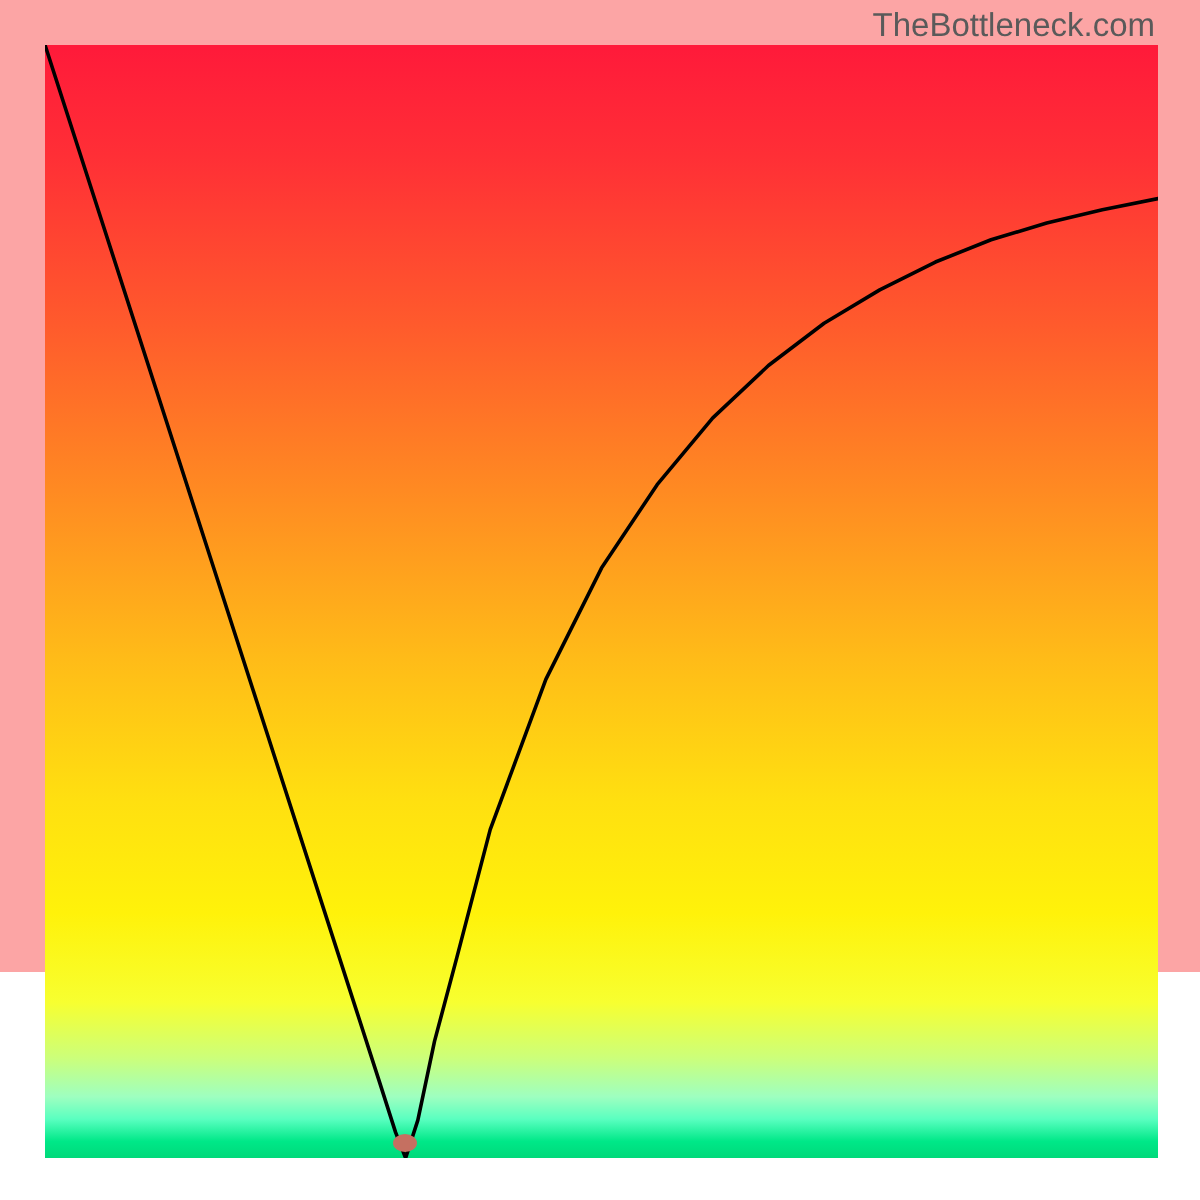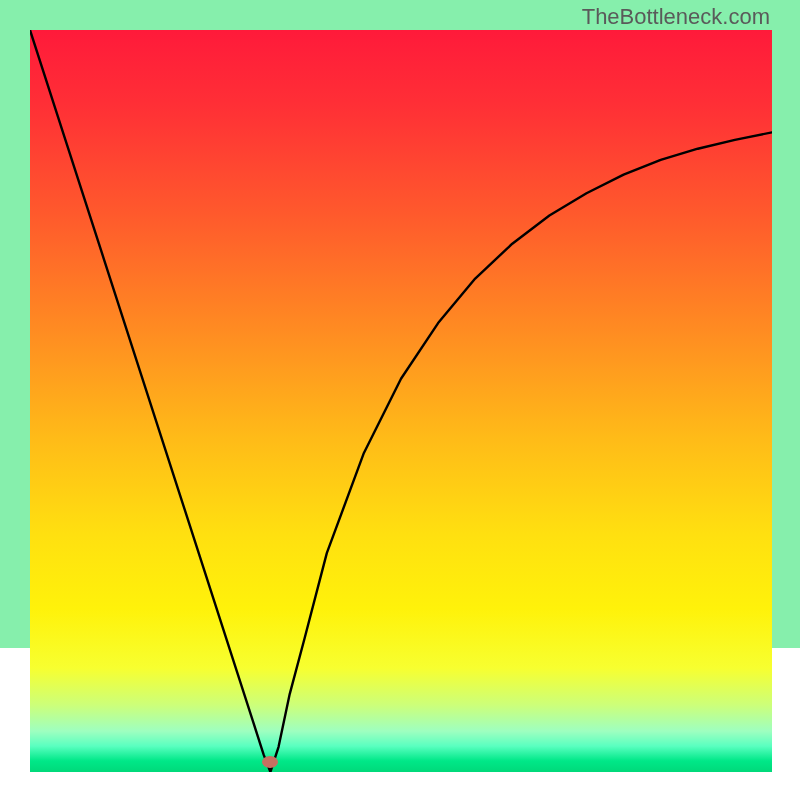--- a/index.html
+++ b/index.html
@@ -1,21 +1,21 @@
 <!DOCTYPE html>
 <html><head>
 <meta charset="utf-8">
 <style>
   * { margin: 0; padding: 0; box-sizing: border-box; }
   html, body { width: 800px; height: 800px; overflow: hidden; }
   .container {
     width: 800px;
     height: 648px;
     position: relative;
-    background: #86efac;
+    background: #fca5a5;
   }
   .plot-area {
     position: absolute;
     left: 30px;
     top: 30px;
     width: 742px;
     height: 742px;
   }
   .gradient-bg {
     position: absolute;

